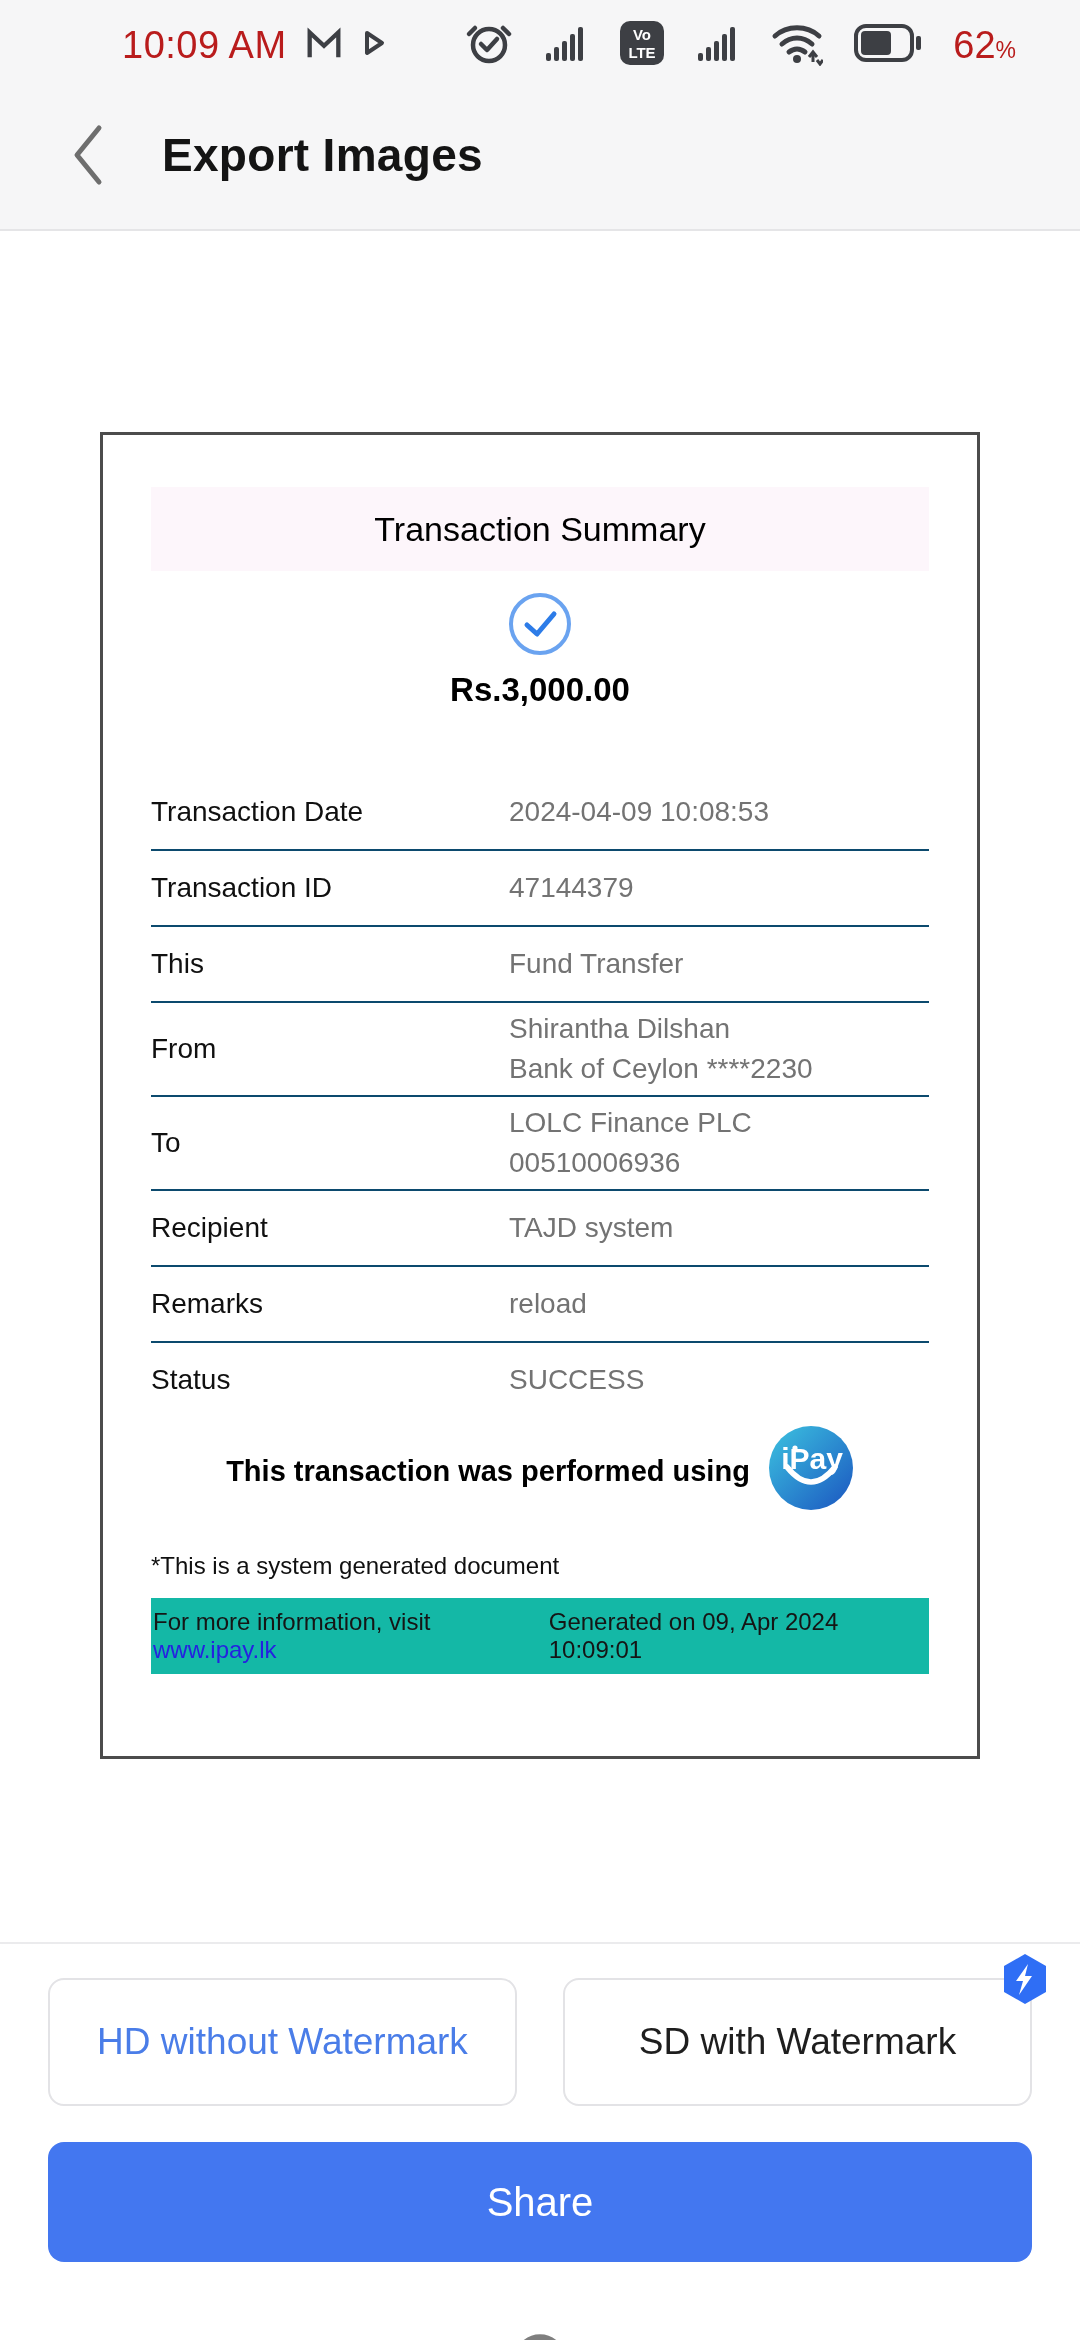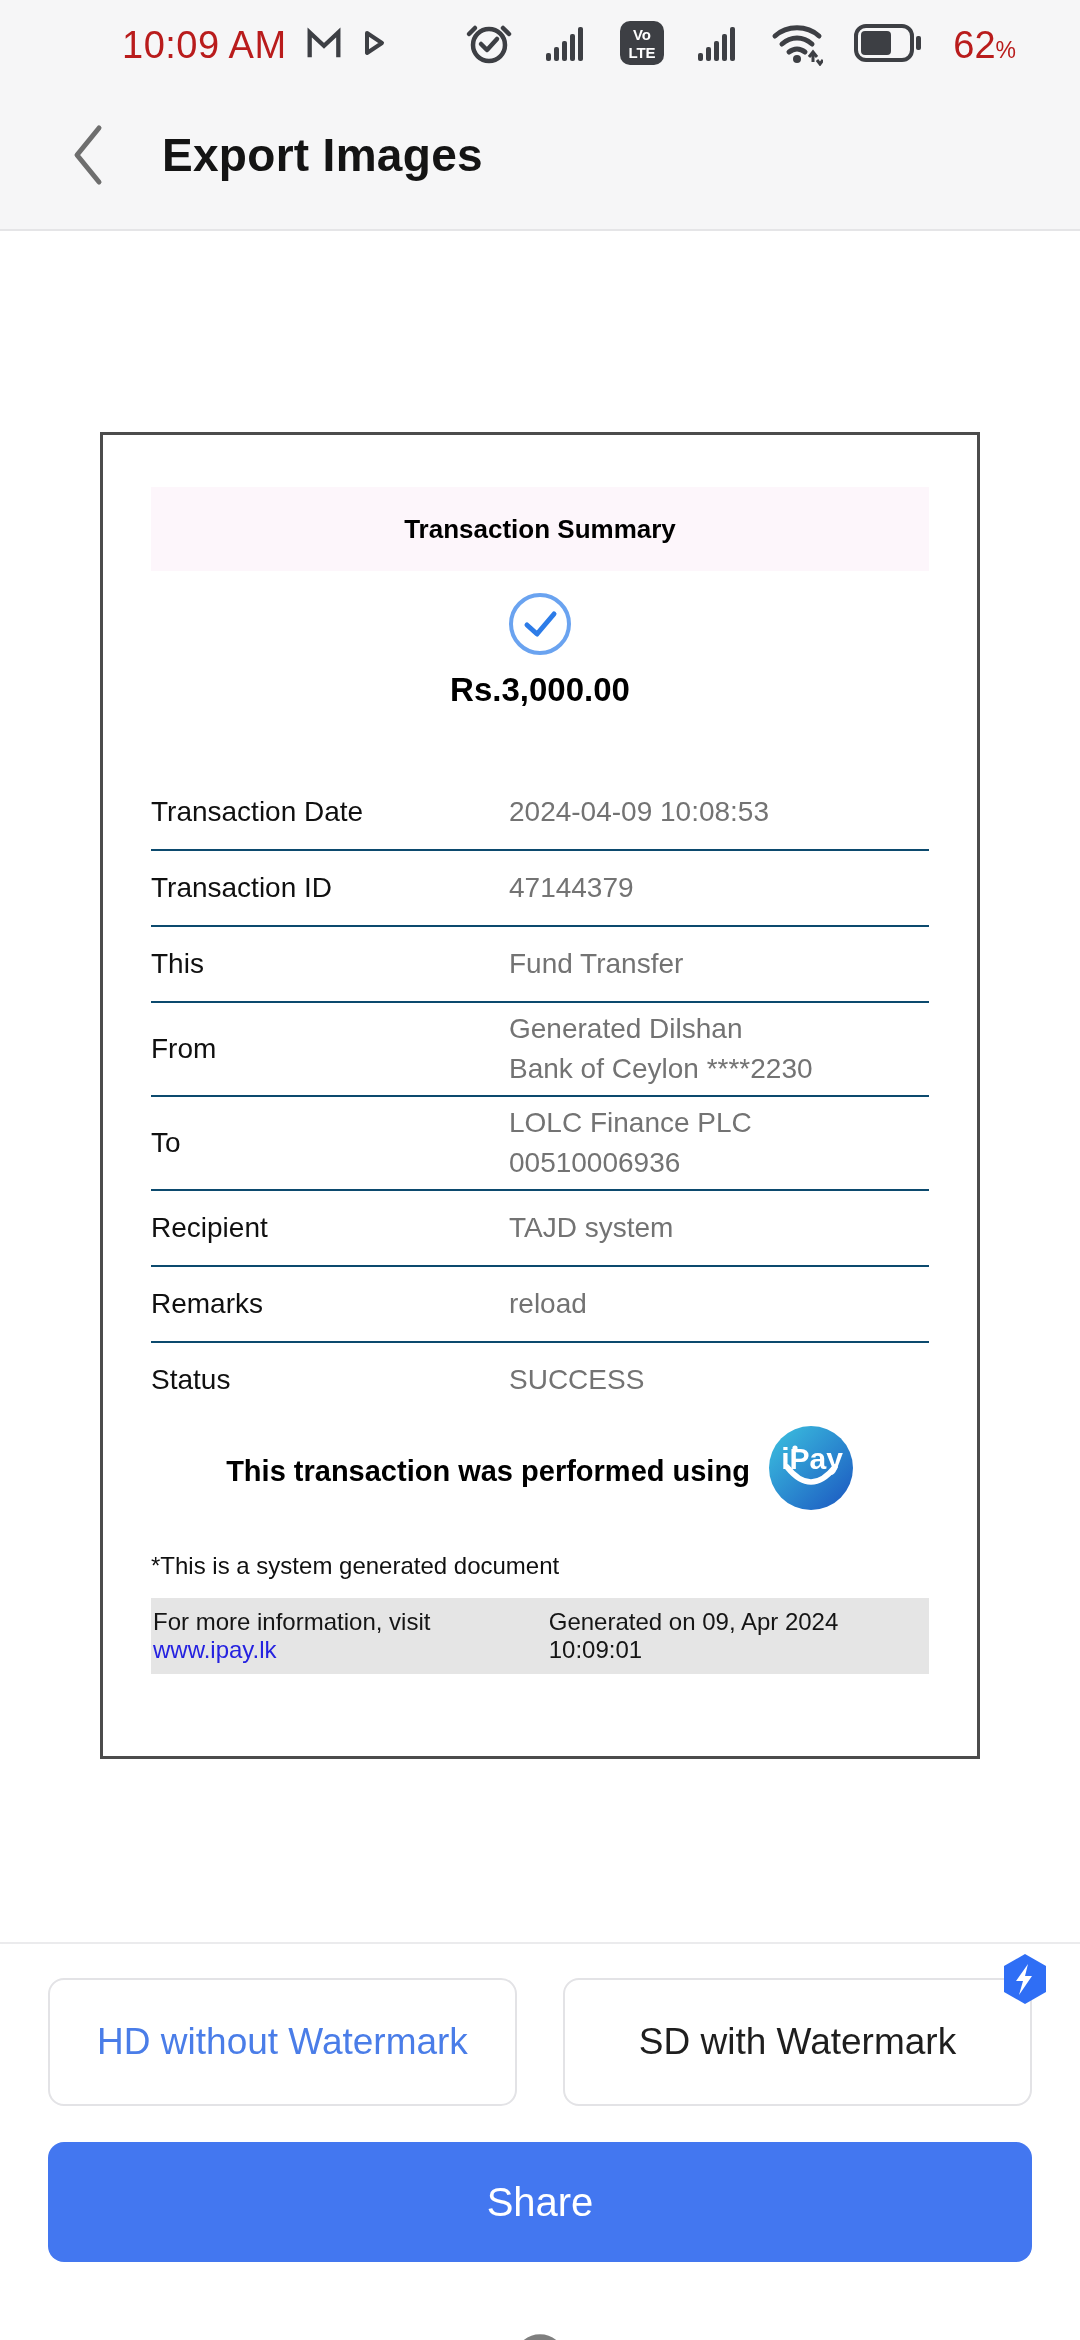--- a/index.html
+++ b/index.html
@@ -31,40 +31,40 @@
   .page-title { font-size:46px; font-weight:700; color:#141414; margin-left:44px; letter-spacing:0.3px; }
 
   
   .card {
     width:880px; margin:201px auto 0; background:#fff;
     border:3px solid #4c4c4c; padding-bottom:82px;
   }
   .band {
     margin:52px 48px 0; height:84px; background:#fdf6fb;
     display:flex; align-items:center; justify-content:center;
-    font-weight:bold; font-size:26px; color:#000;
+    font-weight:normal; font-size:34px; color:#000;
   }
   .check-wrap { margin-top:20px; text-align:center; }
   .amount { margin-top:10px; text-align:center; font-weight:bold; font-size:33px; color:#000; }
 
   .rtable { margin:66px 48px 0; }
   .row { display:flex; align-items:center; border-bottom:2px solid #0c4a6e; padding:17px 0; }
   .row.multi { padding:6px 0; }
   .row:last-child { border-bottom:none; }
   .row .lbl { width:358px; font-size:28px; color:#101010; flex:none; }
   .row .val { font-size:28px; color:#737373; display:flex; flex-direction:column; }
   .row .val div { line-height:40px; }
 
   .performed {
     margin-top:8px; display:flex; align-items:center; justify-content:center;
     gap:18px; font-weight:bold; font-size:29px; color:#000;
   }
   .footnote { margin:34px 48px 0; font-size:24px; color:#101010; }
   .inforow {
-    margin:18px 48px 0; background:#e5e5e5; padding:10px 2px;
+    margin:18px 48px 0; background:#14b8a6; padding:10px 2px;
     display:flex; justify-content:space-between; align-items:center; font-size:24px;
   }
   .inforow a { color:#2522e0; text-decoration:none; }
 
   
   .bottom-panel { margin-top:183px; border-top:2px solid #ebebed; padding:34px 48px 0; }
   .options { display:flex; gap:46px; position:relative; }
   .opt {
     flex:1; height:128px; background:#fff; border:2px solid #e3e3e6; border-radius:16px;
     display:flex; align-items:center; justify-content:center; font-size:37px; cursor:pointer;
@@ -192,21 +192,21 @@
       </div>
       <div class="row">
         <div class="lbl">This</div>
         <div class="val">
           <div>Fund Transfer</div>
         </div>
       </div>
       <div class="row multi">
         <div class="lbl">From</div>
         <div class="val">
-          <div>Generated Dilshan</div>
+          <div>Shirantha Dilshan</div>
           <div>Bank of Ceylon ****2230</div>
         </div>
       </div>
       <div class="row multi">
         <div class="lbl">To</div>
         <div class="val">
           <div>LOLC Finance PLC</div>
           <div>00510006936</div>
         </div>
       </div>

